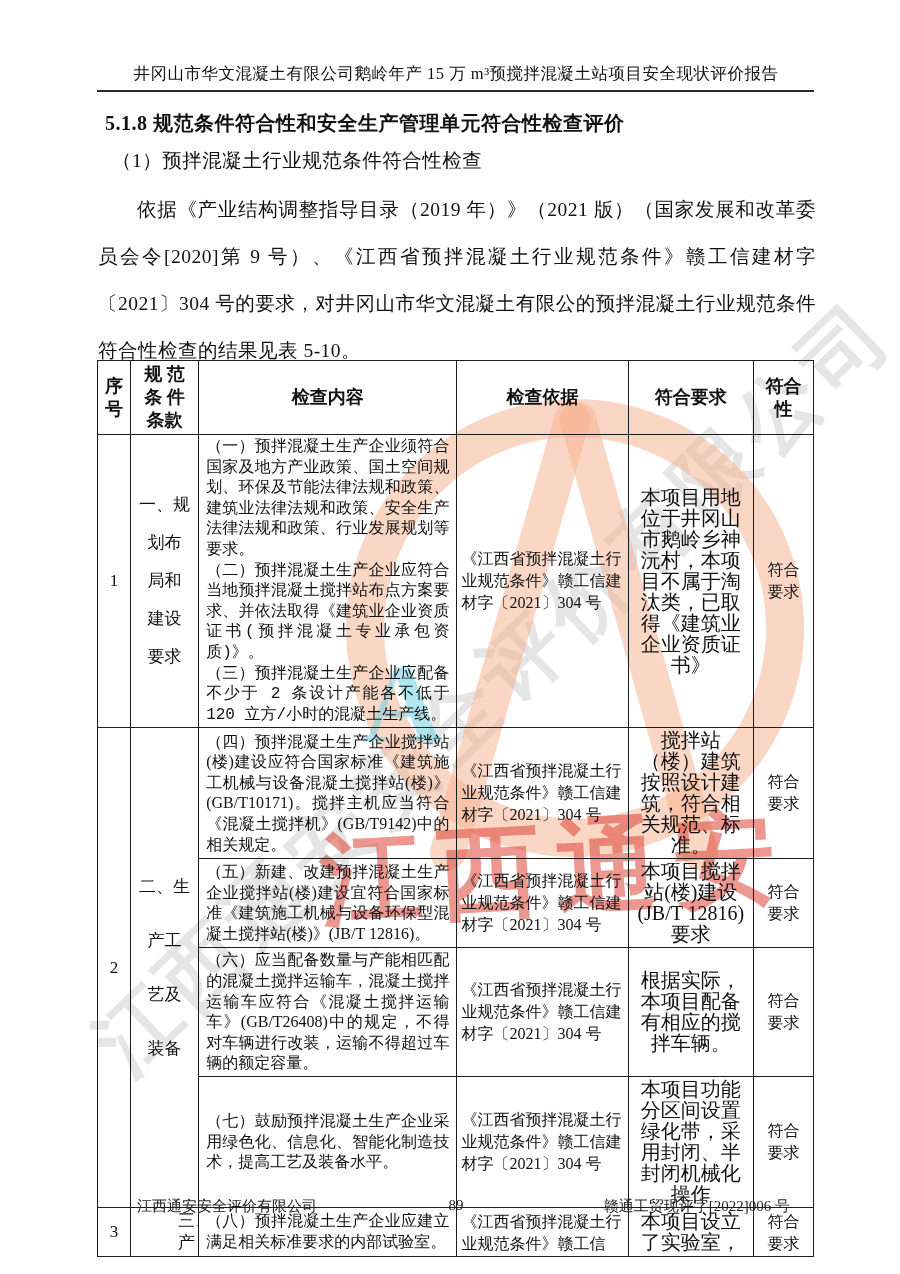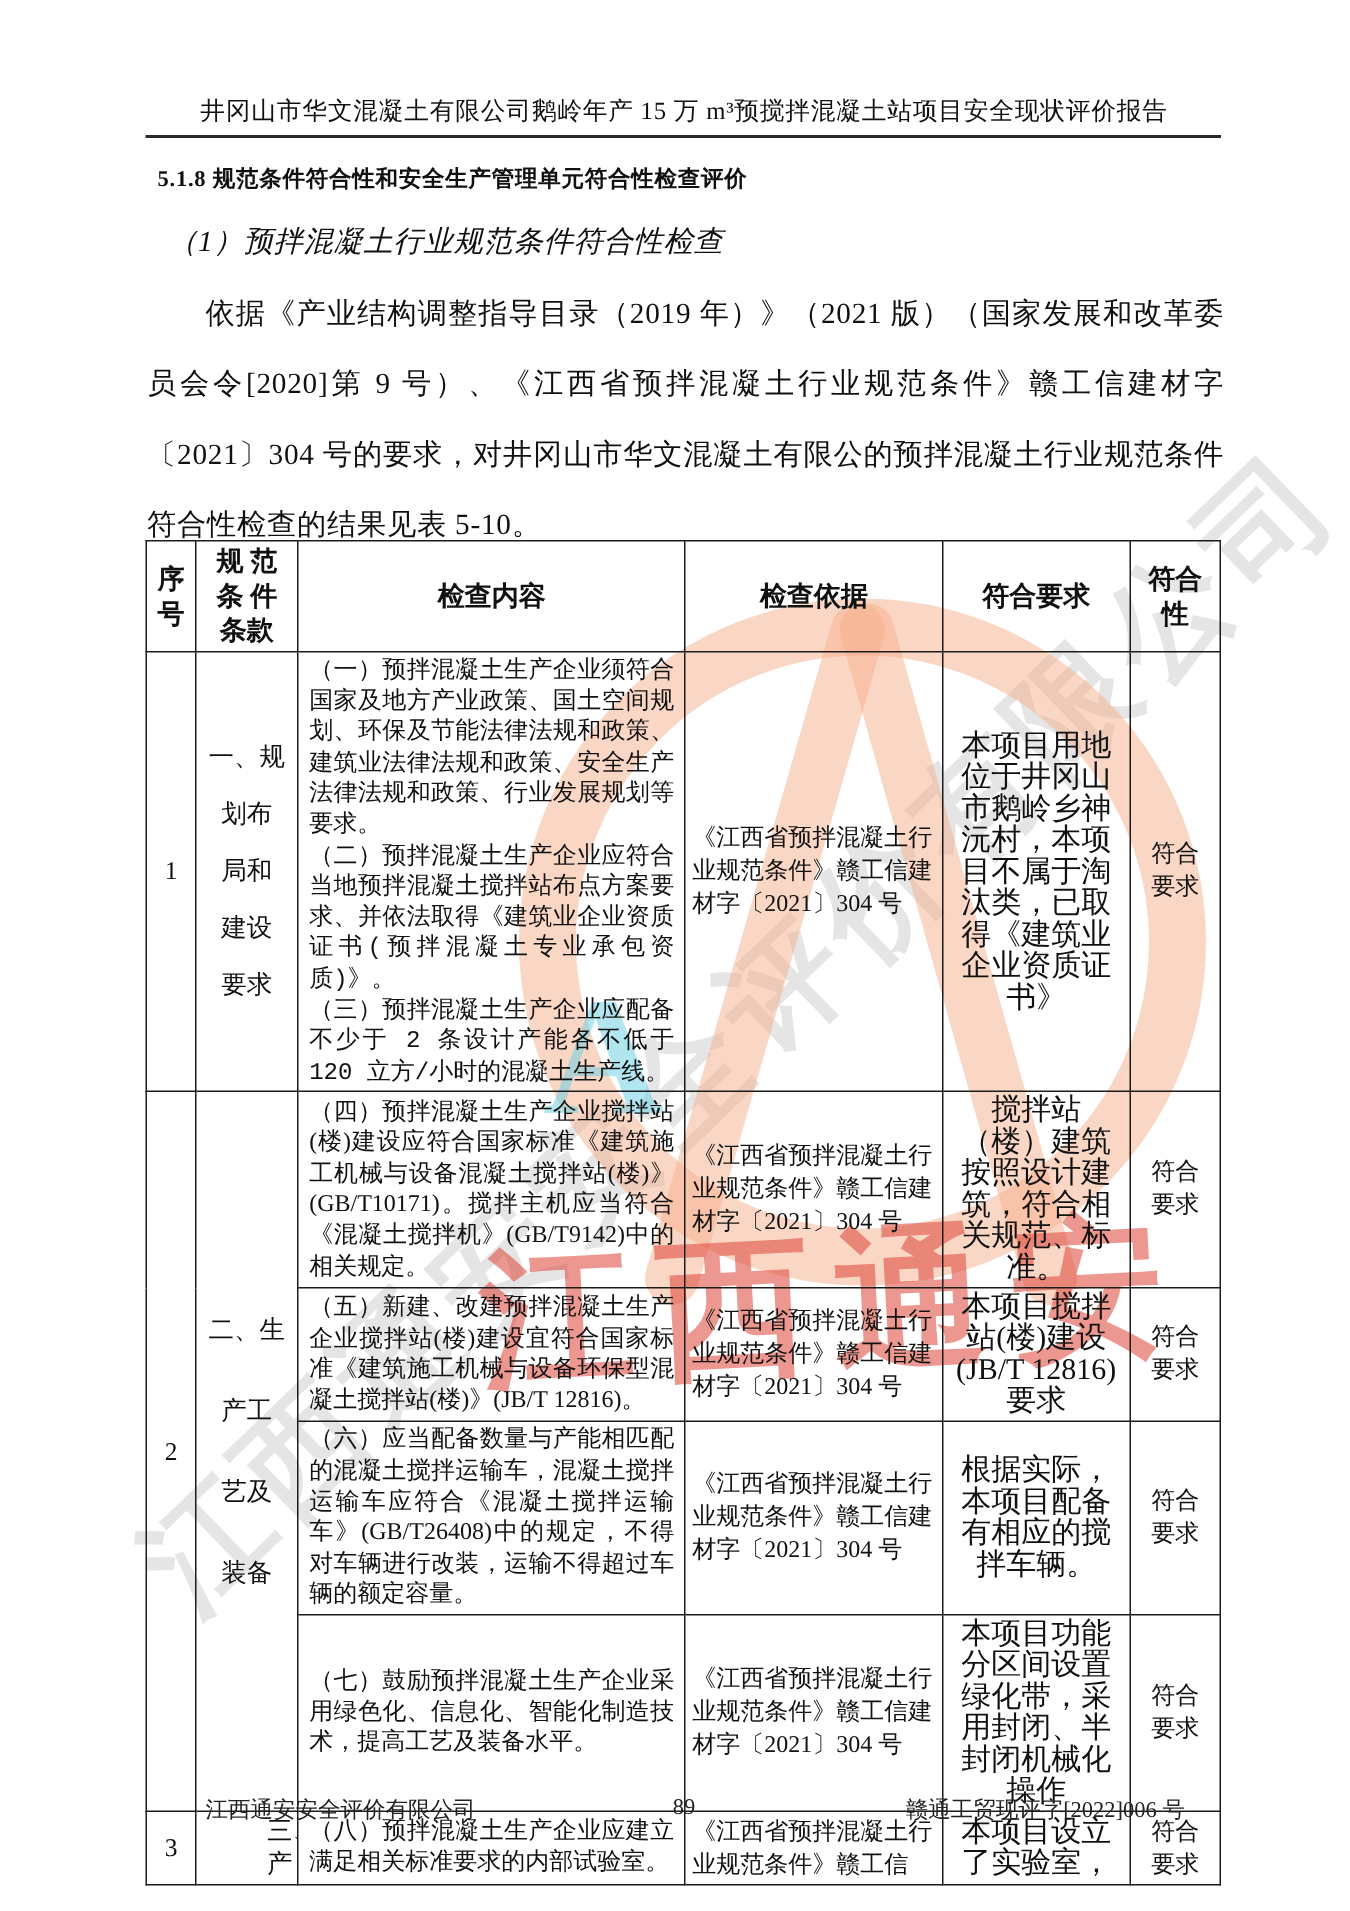--- a/index.html
+++ b/index.html
@@ -15,25 +15,25 @@
   .doc-header-title {
     position:absolute; top:63px; left:98px; width:716px;
     text-align:center; font-size:16.5px; letter-spacing:0.5px; white-space:nowrap;
   }
   .header-rule {
     position:absolute; top:90px; left:97px; width:717px;
     border-top:2px solid #2a2a2a;
   }
   .section-heading {
     position:absolute; top:110px; left:105px; margin:0;
-    font-size:15px; font-weight:bold; letter-spacing:0.5px;
+    font-size:20px; font-weight:bold; letter-spacing:0.5px;
   }
   .sub-heading {
     position:absolute; top:147px; left:112px; margin:0;
-    font-size:19.5px; font-weight:normal; letter-spacing:0.5px;font-style:italic;
+    font-size:19.5px; font-weight:normal; letter-spacing:0.5px;
   }
   .intro-paragraph {
     position:absolute; top:186px; left:98px; width:718px; margin:0;
     font-size:19.5px; line-height:47px; text-align:justify; text-indent:2em;
     letter-spacing:0.5px;
   }
 
   table.compliance {
     position:absolute; top:360px; left:97px;
     width:717px; border-collapse:collapse; table-layout:fixed;

